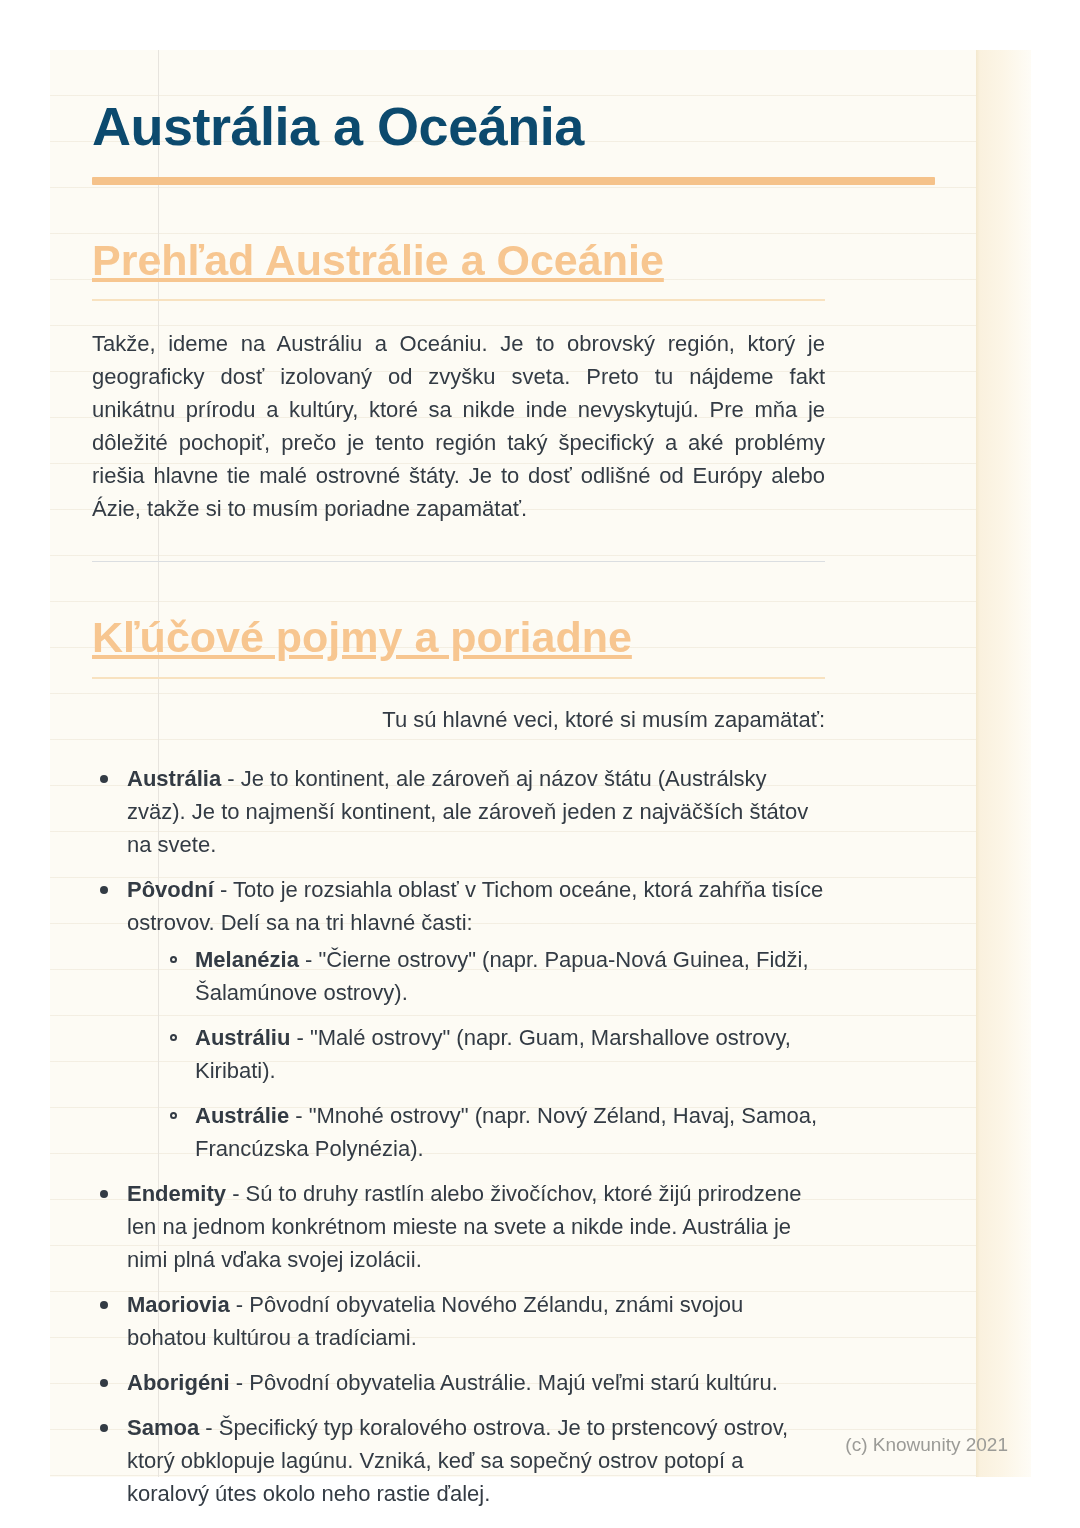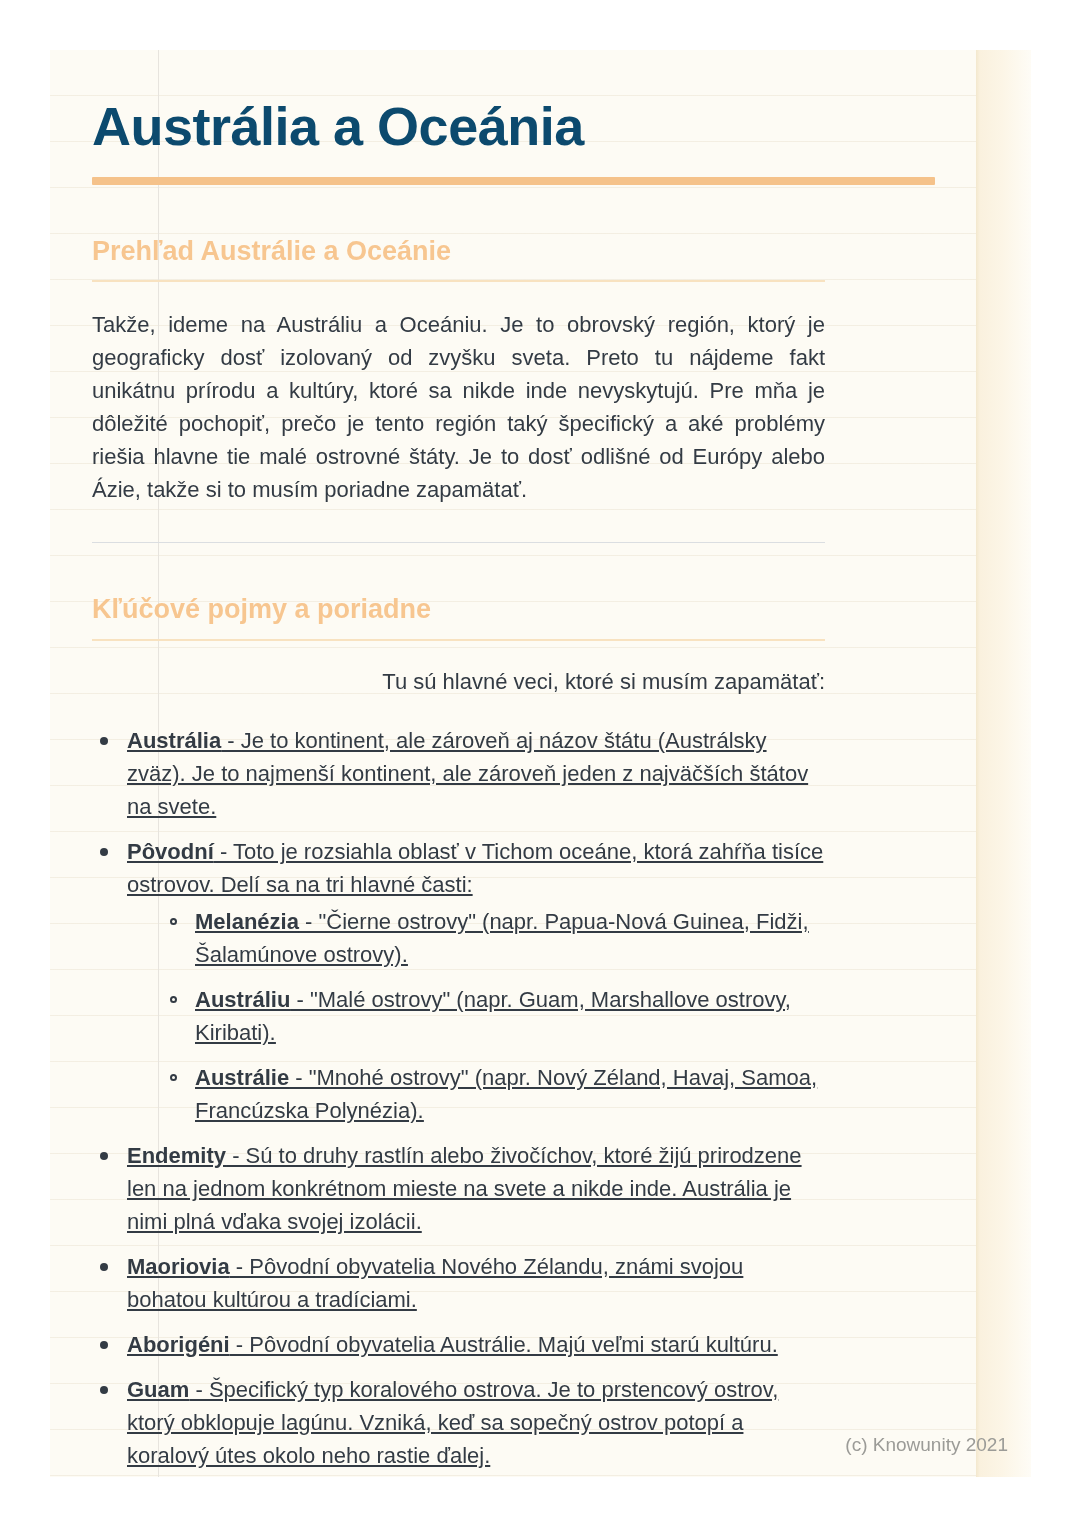--- a/index.html
+++ b/index.html
@@ -51,24 +51,25 @@
     color:#0c4a6e;
   }
   .title-divider {
     margin-top:18px;
     width:843px; height:8px;
     background:#F5C28A;
     border-radius:1px;
   }
   .section-heading {
     margin-top:50px;
-    font-size:27px;
+    font-size:43px;
     font-weight:bold;
     line-height:1.2;
     color:#F7C690;
+    text-decoration:underline;
   }
   .heading-underline {
     margin-top:13px;
     width:733px; height:2px;
     background:#F8E2C0;
   }
   .body-paragraph {
     margin-top:26px;
     font-size:22px;
     line-height:33px;
@@ -89,21 +90,20 @@
   ul.concepts-list {
     margin-top:26px;
     list-style:none;
     font-size:22px;
     line-height:33px;
   }
   ul.concepts-list li {
     position:relative;
     padding-left:35px;
     margin-bottom:12px;
-    text-decoration:underline;
   }
   ul.sub-list {
     list-style:none;
     margin-top:4px;
     margin-bottom:8px;
     padding-left:33px;
   }
   .marker {
     position:absolute;
     left:8px; top:13px;
@@ -153,18 +153,18 @@
     <ul class="concepts-list" id="concepts-list">
         <li><span class="marker"></span><span class="term">Austrália</span> - Je to kontinent, ale zároveň aj názov štátu (Austrálsky zväz). Je to najmenší kontinent, ale zároveň jeden z najväčších štátov na svete.</li>
         <li><span class="marker"></span><span class="term">Pôvodní</span> - Toto je rozsiahla oblasť v Tichom oceáne, ktorá zahŕňa tisíce ostrovov. Delí sa na tri hlavné časti:<ul class="sub-list">
             <li><span class="marker"></span><span class="term">Melanézia</span> - "Čierne ostrovy" (napr. Papua-Nová Guinea, Fidži, Šalamúnove ostrovy).</li>
             <li><span class="marker"></span><span class="term">Austráliu</span> - "Malé ostrovy" (napr. Guam, Marshallove ostrovy, Kiribati).</li>
             <li><span class="marker"></span><span class="term">Austrálie</span> - "Mnohé ostrovy" (napr. Nový Zéland, Havaj, Samoa, Francúzska Polynézia).</li>
           </ul></li>
         <li><span class="marker"></span><span class="term">Endemity</span> - Sú to druhy rastlín alebo živočíchov, ktoré žijú prirodzene len na jednom konkrétnom mieste na svete a nikde inde. Austrália je nimi plná vďaka svojej izolácii.</li>
         <li><span class="marker"></span><span class="term">Maoriovia</span> - Pôvodní obyvatelia Nového Zélandu, známi svojou bohatou kultúrou a tradíciami.</li>
         <li><span class="marker"></span><span class="term">Aborigéni</span> - Pôvodní obyvatelia Austrálie. Majú veľmi starú kultúru.</li>
-        <li><span class="marker"></span><span class="term">Guam</span> - Špecifický typ koralového ostrova. Je to prstencový ostrov, ktorý obklopuje lagúnu. Vzniká, keď sa sopečný ostrov potopí a koralový útes okolo neho rastie ďalej.</li>
+        <li><span class="marker"></span><span class="term">Samoa</span> - Špecifický typ koralového ostrova. Je to prstencový ostrov, ktorý obklopuje lagúnu. Vzniká, keď sa sopečný ostrov potopí a koralový útes okolo neho rastie ďalej.</li>
       </ul>
   </section>
 </div>
 
 <div class="footer-copyright">(c) Knowunity 2021</div>
 
 </body></html>

